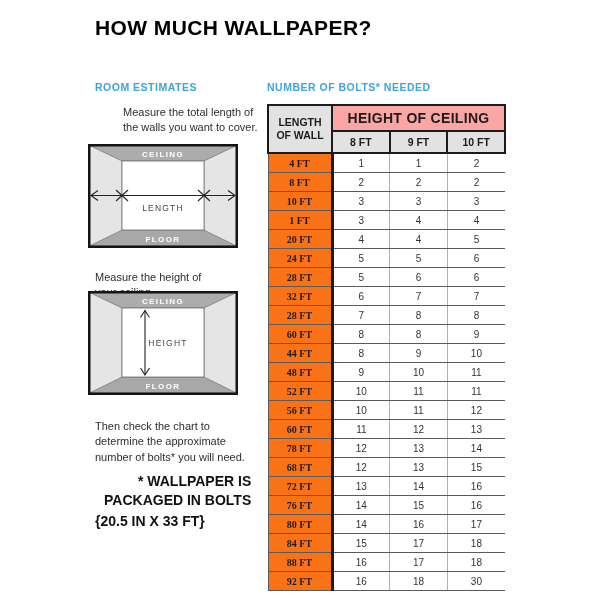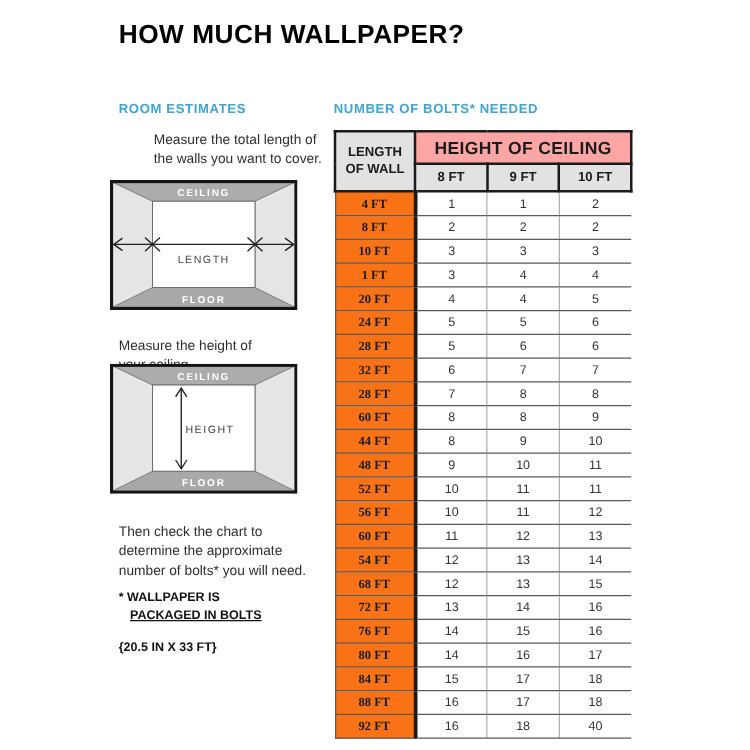--- a/index.html
+++ b/index.html
@@ -33,26 +33,27 @@
   .step1 { top: 105px; margin-left: 28px; }
   .step2 { top: 260px; margin-top: 10px; }
   .step3 { top: 384px; margin-top: 35px; }
 
   .diagram { position: absolute; left: 88px; }
   .diagram1 { top: 144px; }
   .diagram2 { top: 291px; }
 
   .footnote, .boltspec {
     position: absolute; left: 95px; margin: 0;
-    font-size: 10px; font-weight: bold; color: #111;
+    font-size: 14px; font-weight: bold; color: #111;
     line-height: 1.35;
+    text-align: right;
   }
   .footnote { top: 472px; }
   .boltspec { top: 512px; }
-  .footnote .line2 { padding-left: 9px; text-decoration: underline; }
+  .footnote .line2 { padding-left: 9px; }
   .fline { display: block; }
 
   table.bolts {
     position: absolute; left: 267px; top: 104px;
     border-collapse: collapse; table-layout: fixed;
     width: 239px;
   }
   table.bolts th, table.bolts td { padding: 0; text-align: center; vertical-align: middle; }
   th.corner {
     width: 62px;
@@ -255,21 +256,21 @@
           <td>11</td>
           <td>12</td>
         </tr>
         <tr>
           <th>60 FT</th>
           <td>11</td>
           <td>12</td>
           <td>13</td>
         </tr>
         <tr>
-          <th>54 FT</th>
+          <th>78 FT</th>
           <td>12</td>
           <td>13</td>
           <td>14</td>
         </tr>
         <tr>
           <th>68 FT</th>
           <td>12</td>
           <td>13</td>
           <td>15</td>
         </tr>
@@ -300,18 +301,18 @@
         <tr>
           <th>88 FT</th>
           <td>16</td>
           <td>17</td>
           <td>18</td>
         </tr>
         <tr>
           <th>92 FT</th>
           <td>16</td>
           <td>18</td>
-          <td>40</td>
+          <td>30</td>
         </tr>
       </tbody>
   </table>
 
 </div>
 
 </body></html>

